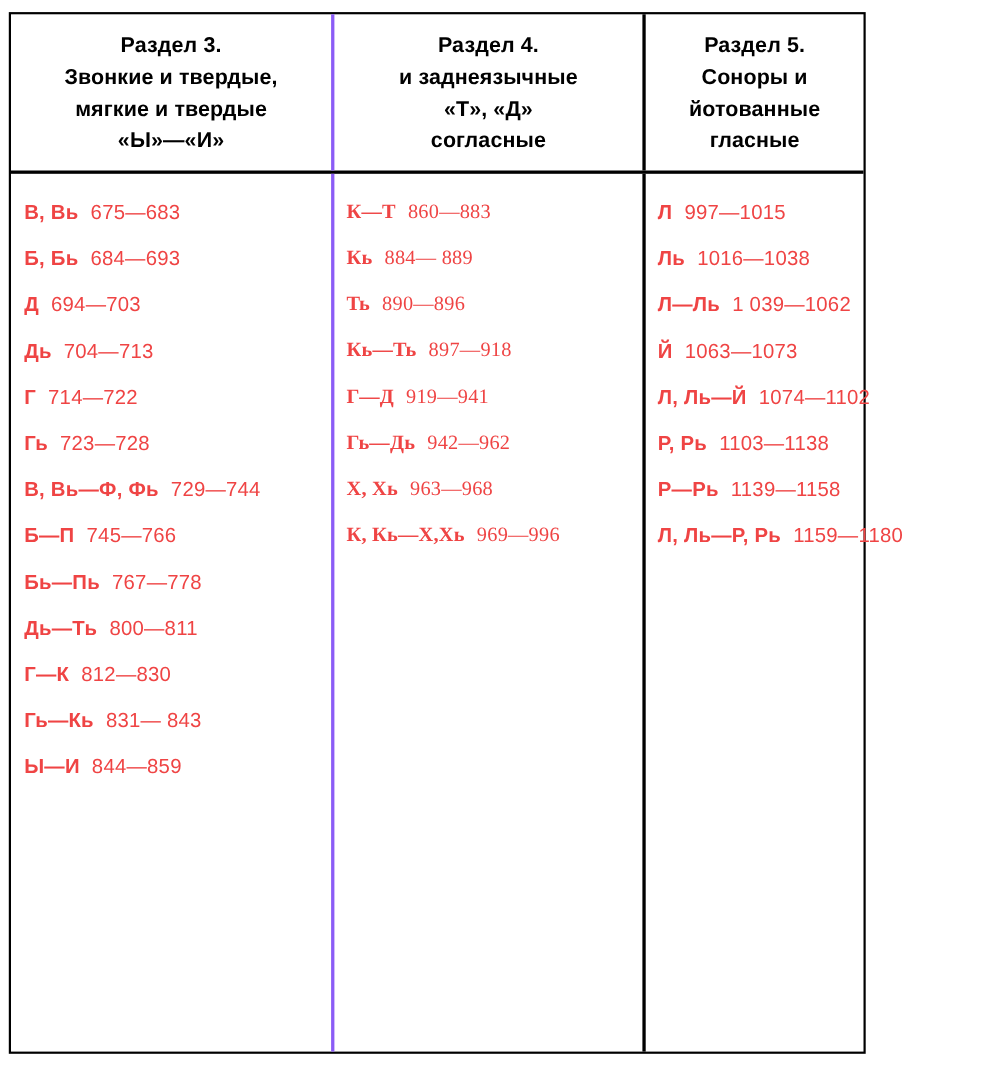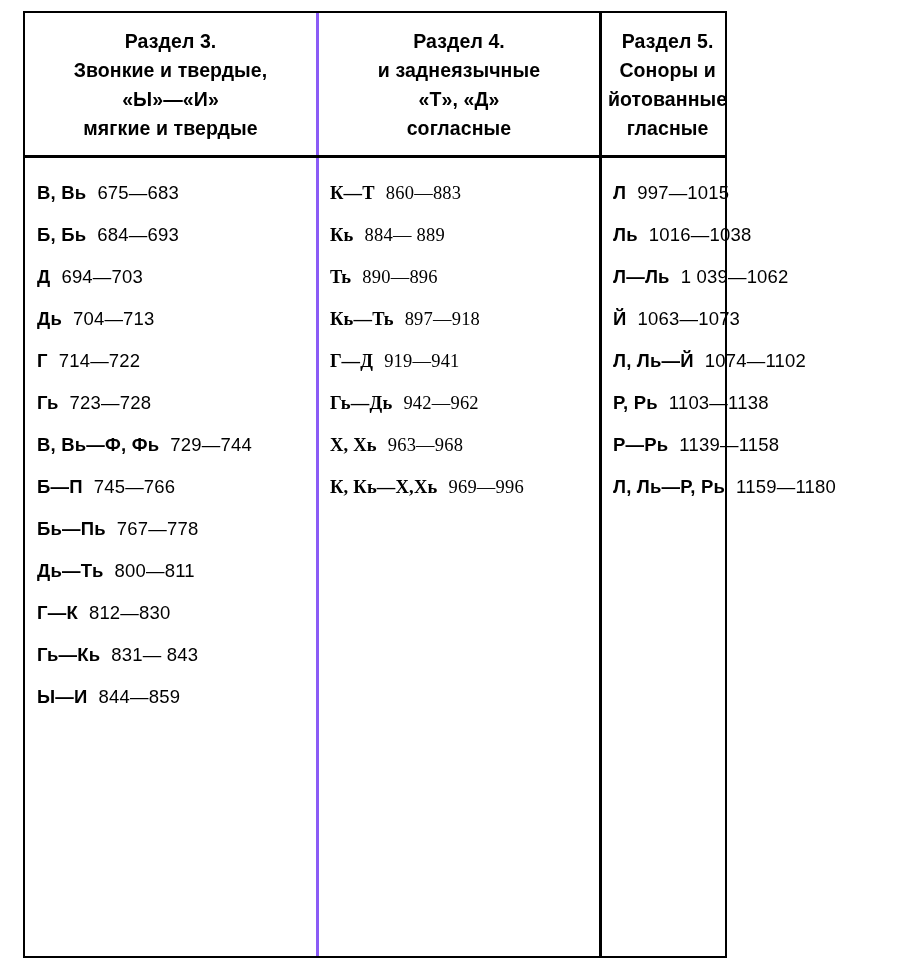--- a/index.html
+++ b/index.html
@@ -20,28 +20,27 @@
     width: 900px;
     height: 969px;
     background: #ffffff;
   }
 
   
   .table-frame {
     position: absolute;
     left: 8px;
     top: 11px;
-    width: 704px;
+    width: 779px;
     height: 947px;
     box-sizing: border-box;
     border: 2px solid #000000;
     display: flex;
     flex-direction: column;
     background: #ffffff;
-    margin-left: 15px;
   }
 
   .header-row {
     display: flex;
     flex: 0 0 auto;
     height: 145px;
     border-bottom: 3px solid #000000;
     box-sizing: border-box;
   }
 
@@ -80,21 +79,21 @@
     padding: 14px 4px 0 0;
   }
   .body-cell.c1 { padding-left: 12px; }
   .body-cell.c2 { padding-left: 11px; font-family: Liberation Serif, serif; }
   .body-cell.c3 { padding-left: 11px; }
 
   .entry {
     font-size: 18.5px;
     line-height: 42px;
     white-space: nowrap;
-    color: #000000;
+    color: #ef4444;
   }
   .entry .lab {
     font-weight: bold;
     letter-spacing: 0.2px;
   }
   .entry .num {
     font-weight: normal;
     letter-spacing: 0.2px;
   }
   .entry .gap-m { display: inline-block; width: 11px; }
@@ -102,22 +101,22 @@
 </head>
 <body>
 
 <div class="page">
   <div class="table-frame">
 
     <div class="header-row">
       <div class="col col-1 head-cell">
         <div class="head-line">Раздел 3.</div>
         <div class="head-line">Звонкие и твердые,</div>
+        <div class="head-line">мягкие и твердые</div>
         <div class="head-line">«Ы»—«И»</div>
-        <div class="head-line">мягкие и твердые</div>
       </div>
       <div class="col col-2 head-cell">
         <div class="head-line">Раздел 4.</div>
         <div class="head-line">и заднеязычные</div>
         <div class="head-line">«Т», «Д»</div>
         <div class="head-line">согласные</div>
       </div>
       <div class="col col-3 head-cell">
         <div class="head-line">Раздел 5.</div>
         <div class="head-line">Соноры и</div>

